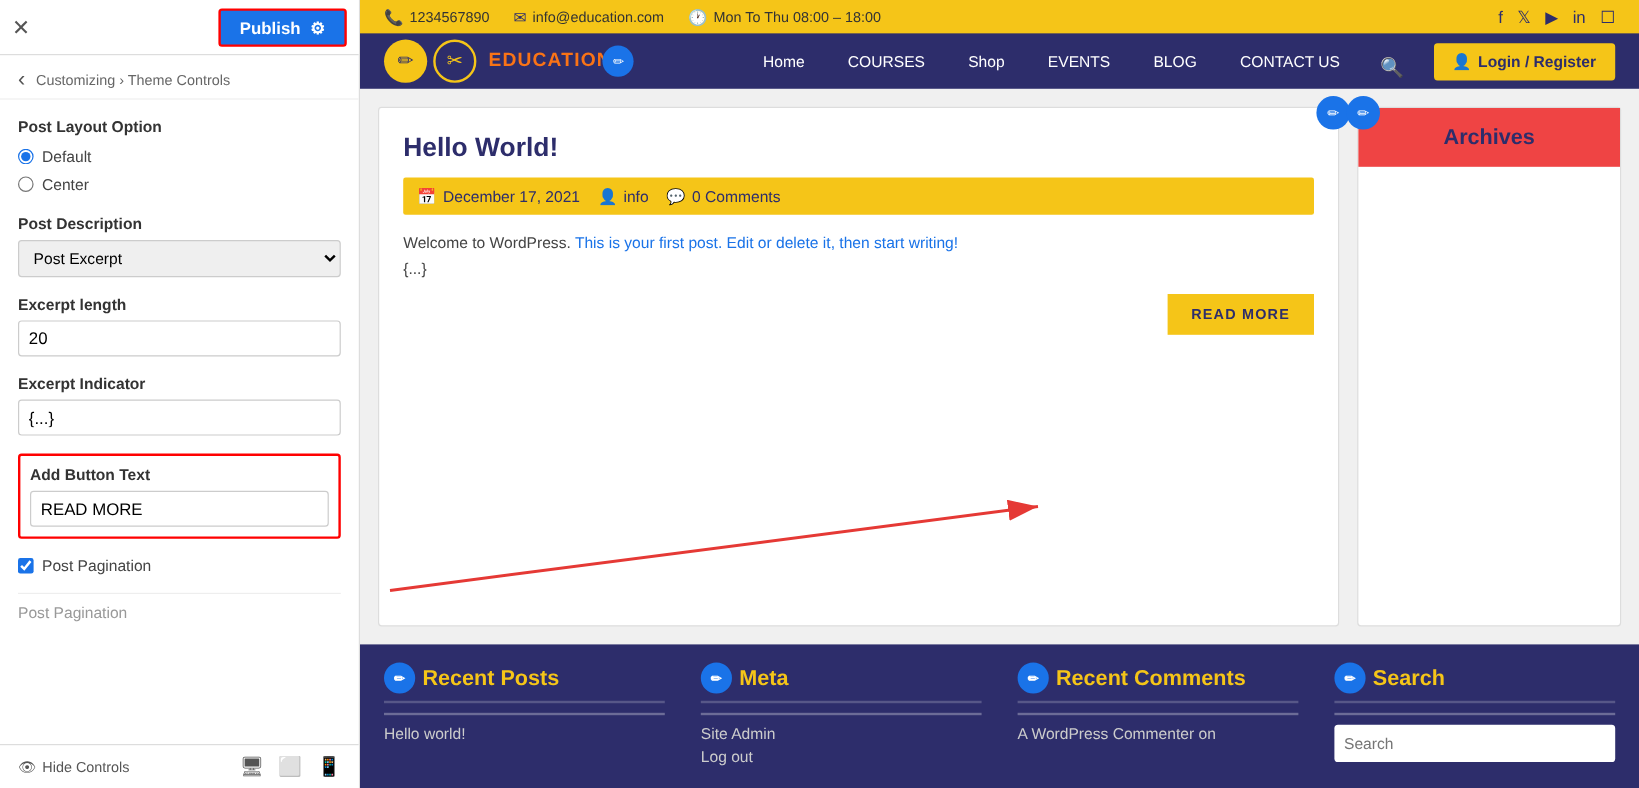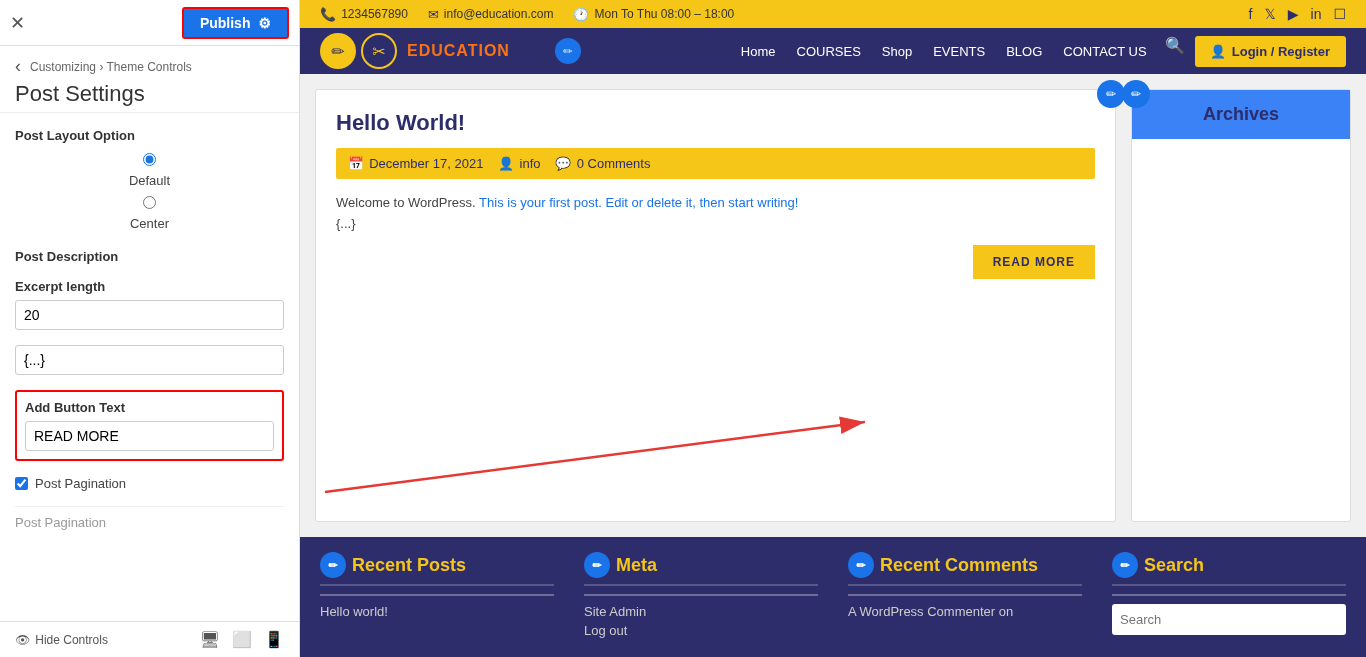--- a/index.html
+++ b/index.html
@@ -99,21 +99,20 @@
       margin-bottom: 18px;
     }
 
     .radio-item {
       display: flex;
       align-items: center;
       gap: 7px;
       font-size: 13px;
       color: #444;
       cursor: pointer;
-      flex-direction: column;
     }
 
     .radio-item input[type="radio"] {
       accent-color: #1a73e8;
       cursor: pointer;
     }
 
     .form-group {
       margin-bottom: 15px;
     }
@@ -305,22 +304,22 @@
 
     .logo-text {
       font-size: 16px;
       font-weight: bold;
       color: #f97316;
       letter-spacing: 1px;
     }
 
     .nav-links {
       display: flex;
-      align-items: flex-start;
-      gap: 1px;
+      align-items: flex-end;
+      gap: 16px;
     }
 
     .nav-link {
       color: #fff;
       font-size: 13px;
       text-decoration: none;
       padding: 8px 10px;
       cursor: pointer;
     }
 
@@ -439,21 +438,21 @@
     
     .sidebar-widget {
       width: 220px;
       background: #fff;
       border: 1px solid #ddd;
       border-radius: 3px;
       position: relative;
     }
 
     .widget-header {
-      background: #3b82f6;
+      background: #ef4444;
       padding: 14px 16px;
       text-align: center;
     }
 
     .widget-title {
       font-size: 18px;
       font-weight: bold;
       color: #2d2d6b;
     }
 
@@ -573,49 +572,54 @@
 
   <div class="breadcrumb-section">
     <div style="display:flex;align-items:center;gap:4px;">
       <button class="back-btn">‹</button>
       <span class="breadcrumb-text">
         <span>Customizing</span>
         <span>›</span>
         <span>Theme Controls</span>
       </span>
     </div>
-    <div class="page-title-text">Post Settings</div>
   </div>
 
   <div class="panel-content panel-scroll-area">
 
     <div class="form-group">
       <div class="section-label">Post Layout Option</div>
       <div class="radio-group">
         <label class="radio-item">
           <input type="radio" name="layout" checked="" style="">
           <span>Default</span>
         </label>
         <label class="radio-item">
           <input type="radio" name="layout" style="">
           <span>Center</span>
         </label>
       </div>
     </div>
 
     <div class="form-group">
       <label class="form-label">Post Description</label>
+      <select class="form-select">
+        <option>Post Excerpt</option>
+        <option>Post Content</option>
+        <option>None</option>
+      </select>
     </div>
 
     <div class="form-group">
       <label class="form-label">Excerpt length</label>
       <input type="text" class="form-input" value="20" style="">
     </div>
 
     <div class="form-group">
+      <label class="form-label">Excerpt Indicator</label>
       <input type="text" class="form-input" value="{...}" style="">
     </div>
 
     <div class="add-button-section">
       <label class="add-button-label">Add Button Text</label>
       <input type="text" class="form-input" value="READ MORE" style="">
     </div>
 
     <div class="form-group">
       <label class="checkbox-item">

